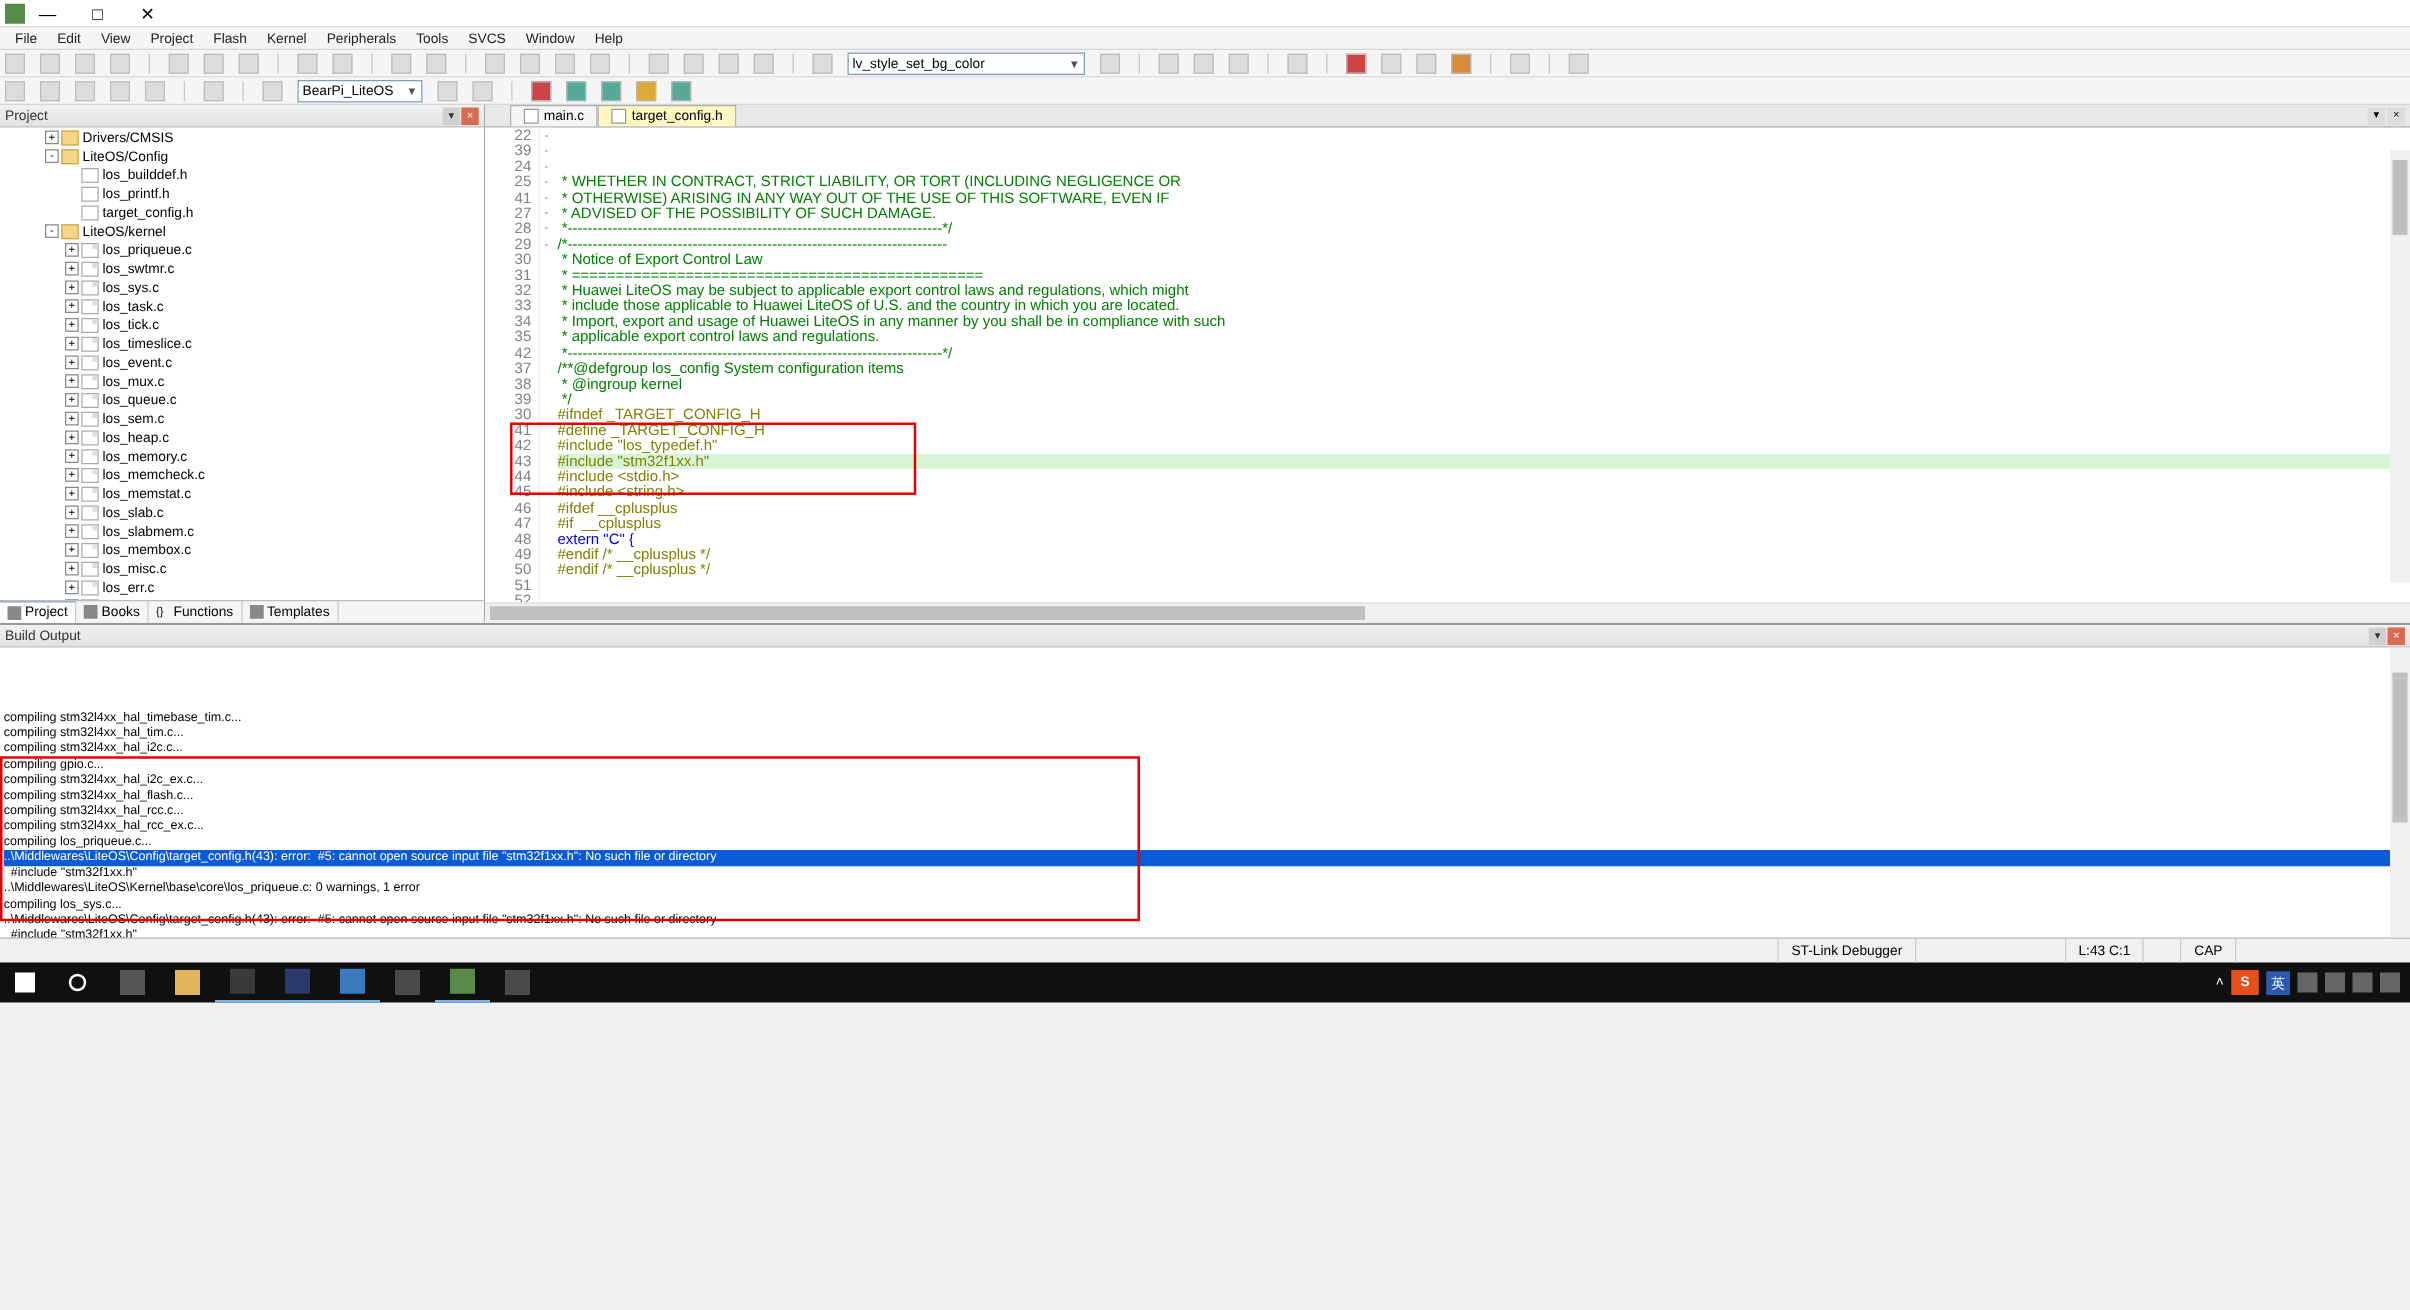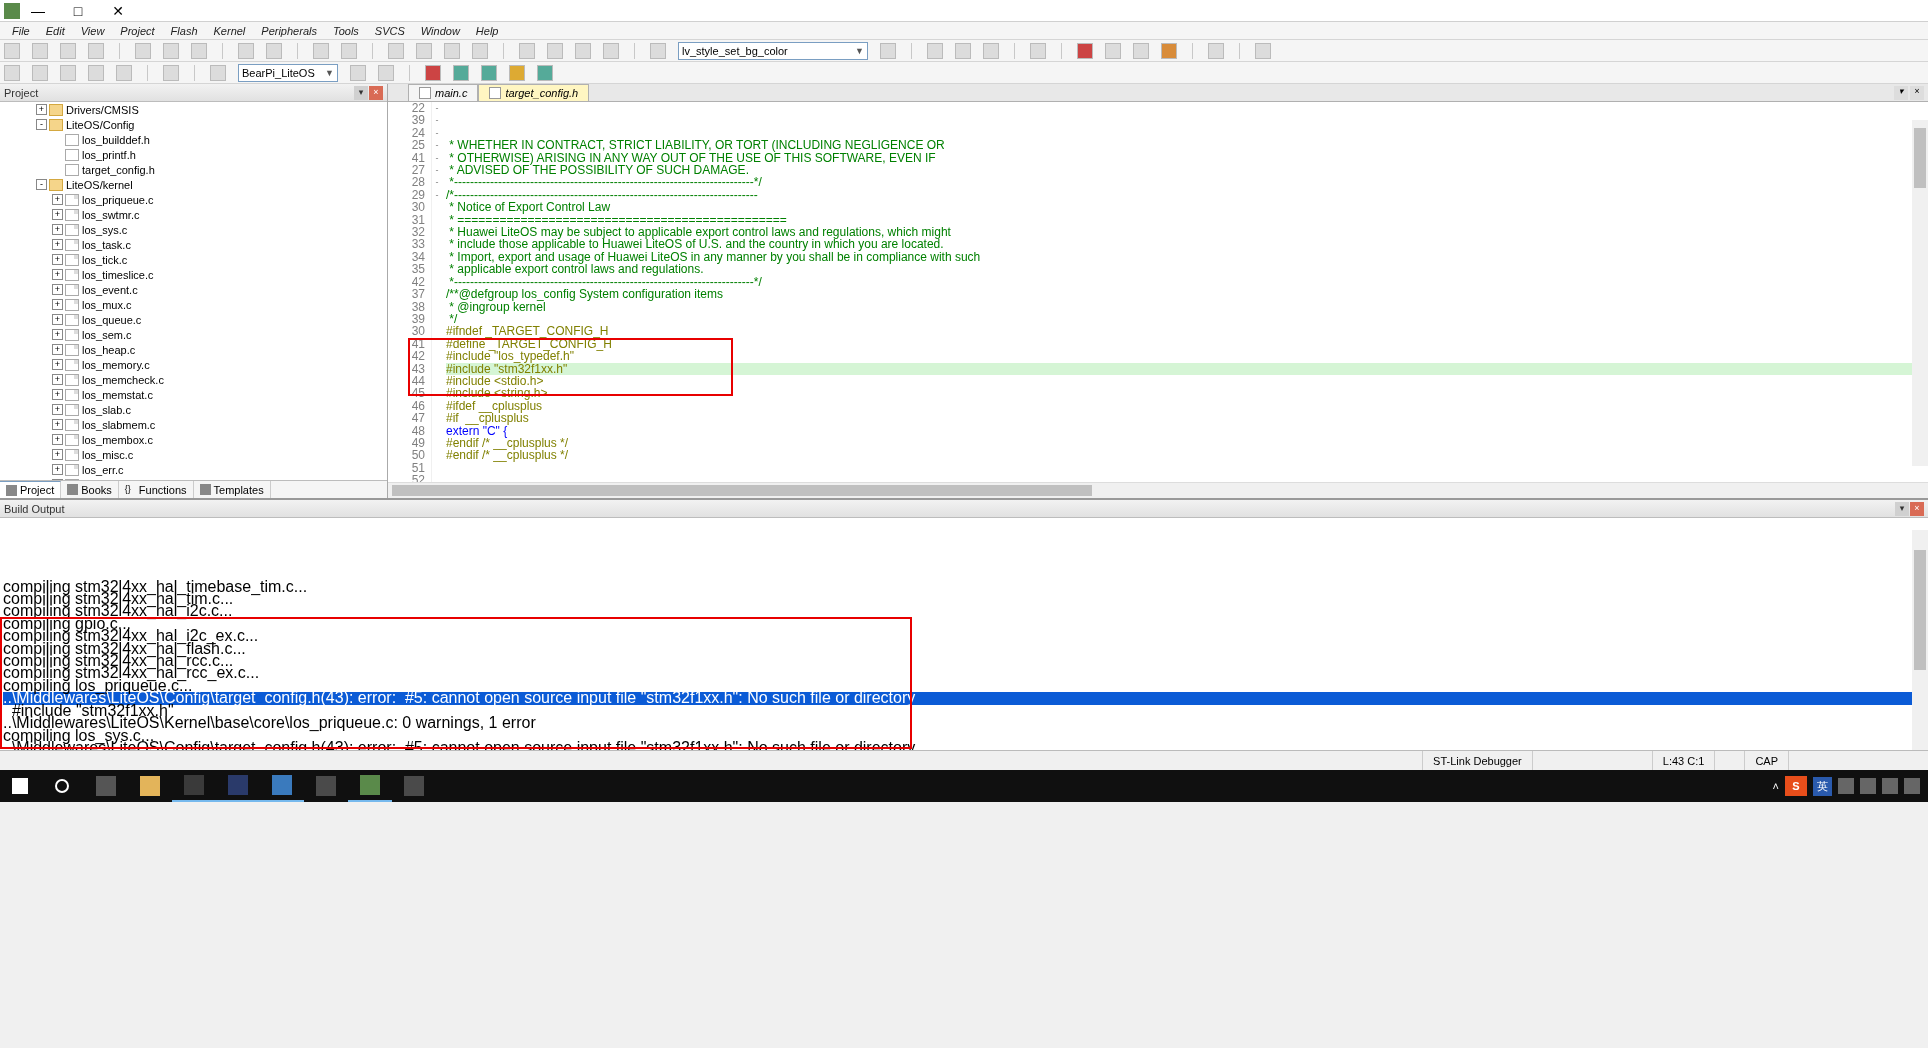--- a/index.html
+++ b/index.html
@@ -4,21 +4,21 @@
 <style>
 * { margin: 0; padding: 0; box-sizing: border-box; font-family: "Segoe UI", Tahoma, sans-serif; }
 body { font-size: 11px; background: #f0f0f0; overflow: hidden; width: 1928px; height: 1048px; }
 
 .title-bar { height: 22px; background: #fff; display: flex; align-items: center; padding: 0 4px; border-bottom: 1px solid #d0d0d0; }
 .title-bar .app-icon { width: 16px; height: 16px; background: #5a8a4a; margin-right: 6px; }
 .title-bar .title-text { flex: 1; font-size: 12px; color: #000; }
 .title-bar .win-controls { display: flex; gap: 16px; margin-right: 8px; }
 .title-bar .win-controls span { width: 24px; text-align: center; font-size: 14px; cursor: default; }
 
-.menu-bar { height: 18px; background: #f5f5f5; display: flex; align-items: center; padding: 0 4px; border-bottom: 1px solid #d5d5d5; font-style: italic; }
+.menu-bar { height: 18px; background: #f5f5f5; display: flex; align-items: center; padding: 0 4px; border-bottom: 1px solid #d5d5d5; }
 .menu-bar span { padding: 0 8px; font-size: 11px; color: #222; }
 
 .toolbar1, .toolbar2 { height: 22px; background: #f5f5f5; display: flex; align-items: center; padding: 0 4px; border-bottom: 1px solid #d5d5d5; gap: 12px; }
 .tb-icon { width: 16px; height: 16px; background: #dcdcdc; border: 1px solid #bbb; }
 .tb-sep { width: 1px; height: 16px; background: #c8c8c8; margin: 0 3px; }
 .tb-combo { height: 18px; border: 1px solid #7a9ec2; background: #fff; font-size: 11px; padding: 0 3px; display: flex; align-items: center; }
 .tb-combo.wide { width: 190px; }
 .tb-combo.mid { width: 100px; }
 .tb-combo .drop { margin-left: auto; font-size: 9px; color: #555; }
 
@@ -39,21 +39,21 @@
 .tree-item .ficon.cfile { background: #fff; border: 1px solid #aaa; position: relative; }
 .tree-item .ficon.cfile::after { content: ''; position: absolute; right:0; top:0; width:4px; height:4px; background:#ddd; }
 .tree-item .ficon.hfile { background: #fff; border: 1px solid #aaa; }
 
 .panel-tabs { height: 18px; background: #f5f5f5; border-top: 1px solid #bcbcbc; display: flex; font-size: 11px; }
 .panel-tabs .tab { padding: 0 6px; display: flex; align-items: center; gap: 3px; border-right: 1px solid #ccc; }
 .panel-tabs .tab.active { background: #fff; border-top: 1px solid #7a9ec2; }
 .panel-tabs .tab .ticon { width: 11px; height: 11px; background: #888; }
 
 .editor-area { flex: 1; display: flex; flex-direction: column; background: #fff; position: relative; }
-.editor-tabs { height: 18px; background: #e8e8e8; display: flex; align-items: center; padding-left: 8px; border-bottom: 1px solid #b0b0b0; font-style: italic; }
+.editor-tabs { height: 18px; background: #e8e8e8; display: flex; align-items: center; padding-left: 8px; border-bottom: 1px solid #b0b0b0; }
 .editor-tabs .etab { height: 17px; padding: 0 10px; display: flex; align-items: center; gap: 4px; font-size: 11px; border: 1px solid #b0b0b0; border-bottom: none; background: #f5f5f5; }
 .editor-tabs .etab.active { background: #fff6c2; }
 .editor-tabs .etab .eicon { width: 12px; height: 12px; background: #fff; border:1px solid #999; }
 .editor-tabs .ctrls { margin-left: auto; display: flex; gap: 2px; margin-right: 4px; }
 .editor-tabs .ctrls span { width: 14px; height: 14px; background: #ddd; text-align:center; font-size:9px; }
 
 .code-view { flex: 1; display: flex; font-family: Consolas, "Courier New", monospace; font-size: 12px; line-height: 12.4px; overflow: hidden; position: relative; }
 .gutter { width: 44px; background: #fff; border-right: 1px solid #f0f0f0; text-align: right; padding-right: 6px; color: #808080; }
 .fold-col { width: 10px; background: #fff; color: #808080; font-size: 9px; }
 .code-lines { flex: 1; padding-left: 4px; white-space: pre; }
@@ -62,21 +62,21 @@
 .code-lines .kw { color: #0000ff; }
 .code-lines .hl-line { background: #d5f5d5; display: inline-block; width: 100%; }
 .editor-scroll-v { position: absolute; right: 0; top: 18px; bottom: 16px; width: 16px; background: #f0f0f0; }
 .editor-scroll-v .thumb { position: absolute; left:2px; right:2px; top: 8px; height: 60px; background: #c0c0c0; }
 .editor-scroll-h { height: 16px; background: #f0f0f0; border-top: 1px solid #ddd; position: relative; }
 .editor-scroll-h .thumb { position: absolute; left: 4px; width: 700px; top:2px; bottom:2px; background: #c0c0c0; }
 
 .red-box-editor { position: absolute; top: 236px; left: -34px; width: 325px; height: 58px; border: 2px solid #e80000; pointer-events: none; }
 
 .build-panel { height: 252px; border-top: 2px solid #999; display: flex; flex-direction: column; background: #fff; }
-.build-lines { flex: 1; overflow: hidden; font-family: Consolas, "Courier New", monospace; font-size: 16px; line-height: 12.4px; padding: 1px 3px; position: relative; white-space: pre; margin-top: 12px; }
+.build-lines { flex: 1; overflow: hidden; font-family: Consolas, "Courier New", monospace; font-size: 10px; line-height: 12.4px; padding: 1px 3px; position: relative; white-space: pre; }
 .build-lines .sel-line { background: #0b5bd6; color: #fff; display: block; }
 .red-box-build { position: absolute; top: 87px; left: 0; width: 912px; height: 132px; border: 2px solid #e80000; pointer-events: none; }
 .build-scroll { position: absolute; right: 0; top: 0; bottom: 0; width: 16px; background: #f0f0f0; }
 .build-scroll .thumb { position: absolute; left:2px; right:2px; top: 20px; height: 120px; background: #c0c0c0; }
 
 .status-bar { height: 20px; background: #f0f0f0; border-top: 1px solid #bbb; display: flex; align-items: center; font-size: 11px; }
 .status-bar .cell { padding: 0 10px; border-left: 1px solid #ccc; height: 100%; display: flex; align-items: center; }
 .status-bar .spacer { flex: 1; }
 
 .taskbar { height: 32px; background: #101010; display: flex; align-items: center; }

